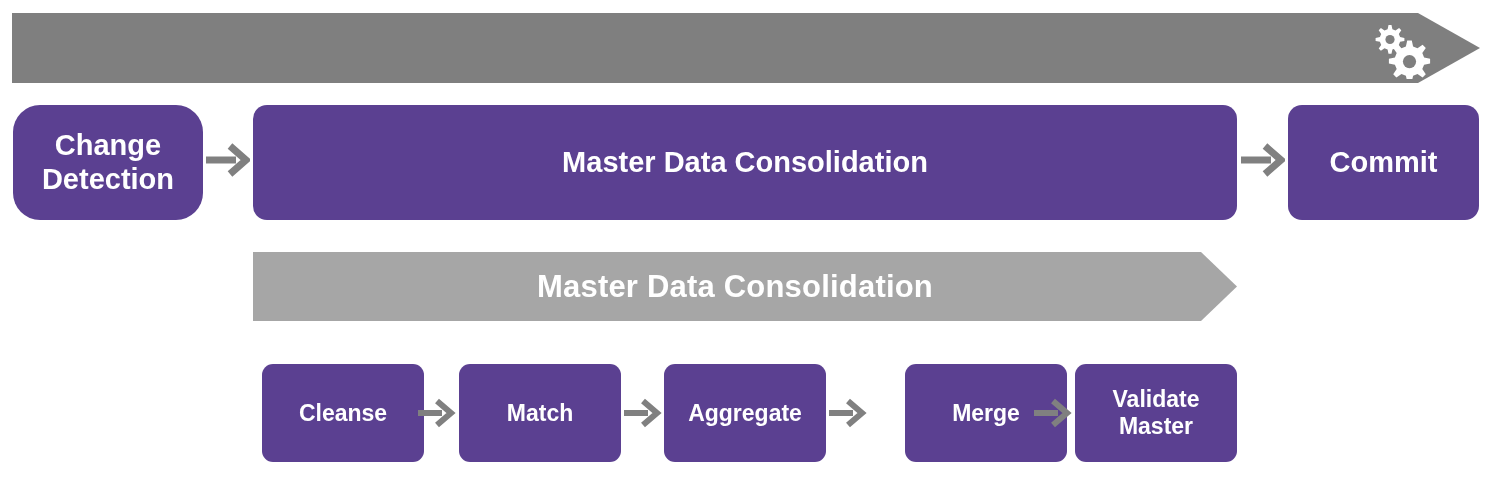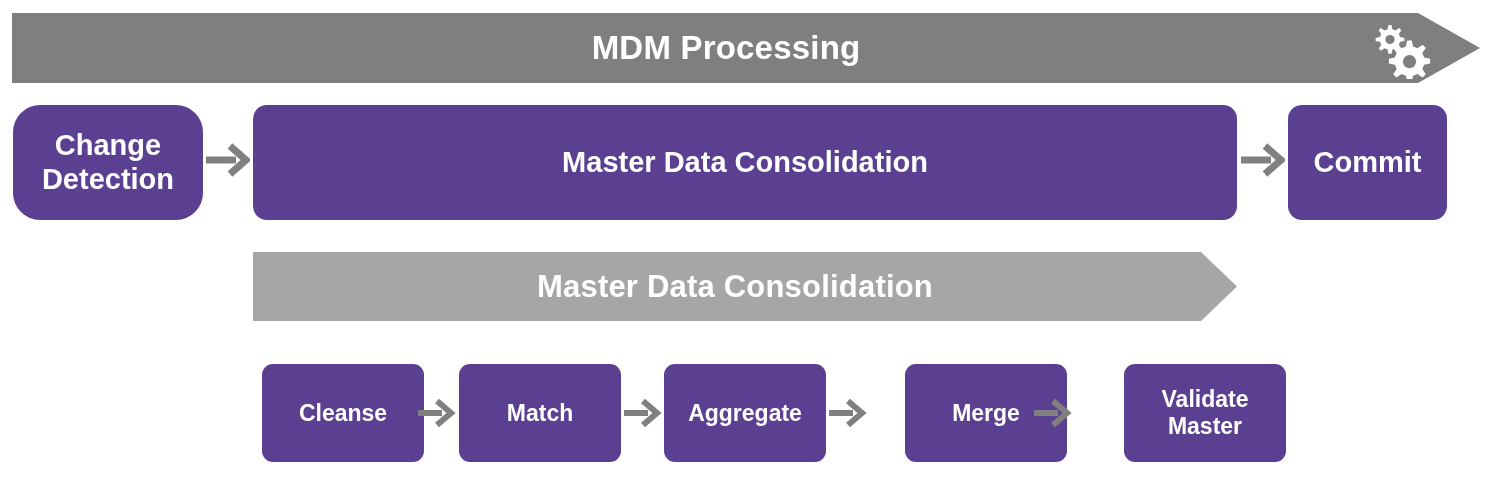--- a/index.html
+++ b/index.html
@@ -91,36 +91,36 @@
   #box-change-detection {
     left: 13px; top: 105px; width: 190px; height: 115px;
     font-size: 29px;
     border-radius: 27px;
   }
   #box-master-data-consolidation {
     left: 253px; top: 105px; width: 984px; height: 115px;
     font-size: 29px;
   }
   #box-commit {
-    left: 1288px; top: 105px; width: 159px; height: 115px;
+    left: 1288px; top: 105px; width: 191px; height: 115px;
     font-size: 29px;
   }
 
   .pbox.small {
     top: 364px;
     width: 162px;
     height: 98px;
     font-size: 23px;
     border-radius: 11px;
   }
   #box-cleanse   { left: 254px; margin-left: 8px; }
   #box-match     { left: 459px; }
   #box-aggregate { left: 664px; text-align: right; }
   #box-merge     { left: 905px; }
-  #box-validate-master { left: 1124px; }
+  #box-validate-master { left: 1075px; }
 
   
   .arrow {
     position: absolute;
     z-index: 1;
   }
   .arrow svg { display: block; }
 
   #arrow-cd-to-mdc { left: 206px; top: 143px; }
   #arrow-mdc-to-commit { left: 1241px; top: 143px; }
@@ -130,21 +130,20 @@
   #arrow-match-aggregate   { left: 624px; }
   #arrow-aggregate-merge   { left: 829px; }
   #arrow-merge-validate    { left: 1034px; }
 </style>
 </head>
 <body>
 
 <div id="diagram">
 
   <div class="banner" id="banner-mdm">
-    <span class="banner-title">MDM Processing</span>
     <span id="gears-icon">
       <svg viewBox="0 0 70 58" width="70" height="58" aria-hidden="true">
 
         <g fill="#ffffff">
           <path d="M24.5 4.0 l3.0 0 0.9 4.3 3.1 1.3 3.6-2.5 2.2 2.2 -2.5 3.6 1.3 3.1 4.3 0.9 0 3.0 -4.3 0.9 -1.3 3.1 2.5 3.6 -2.2 2.2 -3.6-2.5 -3.1 1.3 -0.9 4.3 -3.0 0 -0.9-4.3 -3.1-1.3 -3.6 2.5 -2.2-2.2 2.5-3.6 -1.3-3.1 -4.3-0.9 0-3.0 4.3-0.9 1.3-3.1 -2.5-3.6 2.2-2.2 3.6 2.5 3.1-1.3z"></path>
           <circle cx="26.0" cy="18.5" r="4.6" fill="#7f7f7f"></circle>
         </g>
 
         <g fill="#ffffff">
           <path d="M43.2 19.5 l4.6 0 1.3 6.0 4.4 1.8 5.1-3.5 3.2 3.2 -3.5 5.1 1.8 4.4 6.0 1.3 0 4.6 -6.0 1.3 -1.8 4.4 3.5 5.1 -3.2 3.2 -5.1-3.5 -4.4 1.8 -1.3 6.0 -4.6 0 -1.3-6.0 -4.4-1.8 -5.1 3.5 -3.2-3.2 3.5-5.1 -1.8-4.4 -6.0-1.3 0-4.6 6.0-1.3 1.8-4.4 -3.5-5.1 3.2-3.2 5.1 3.5 4.4-1.8z"></path>

